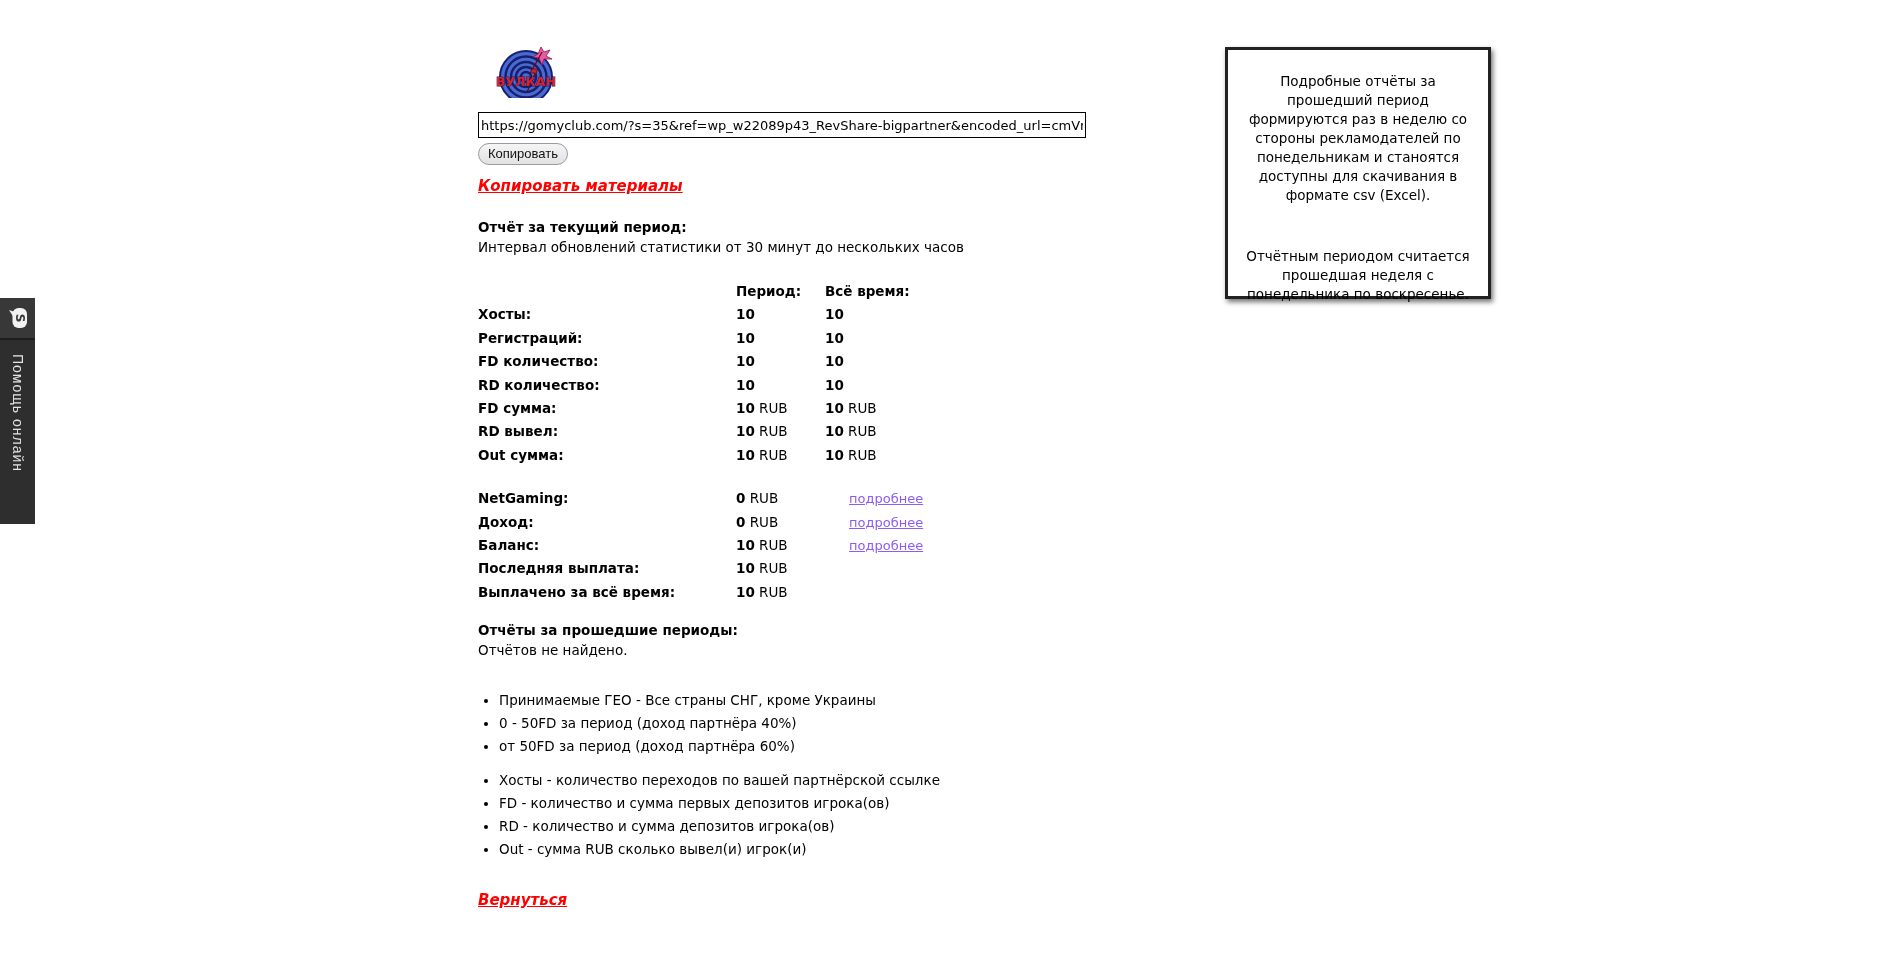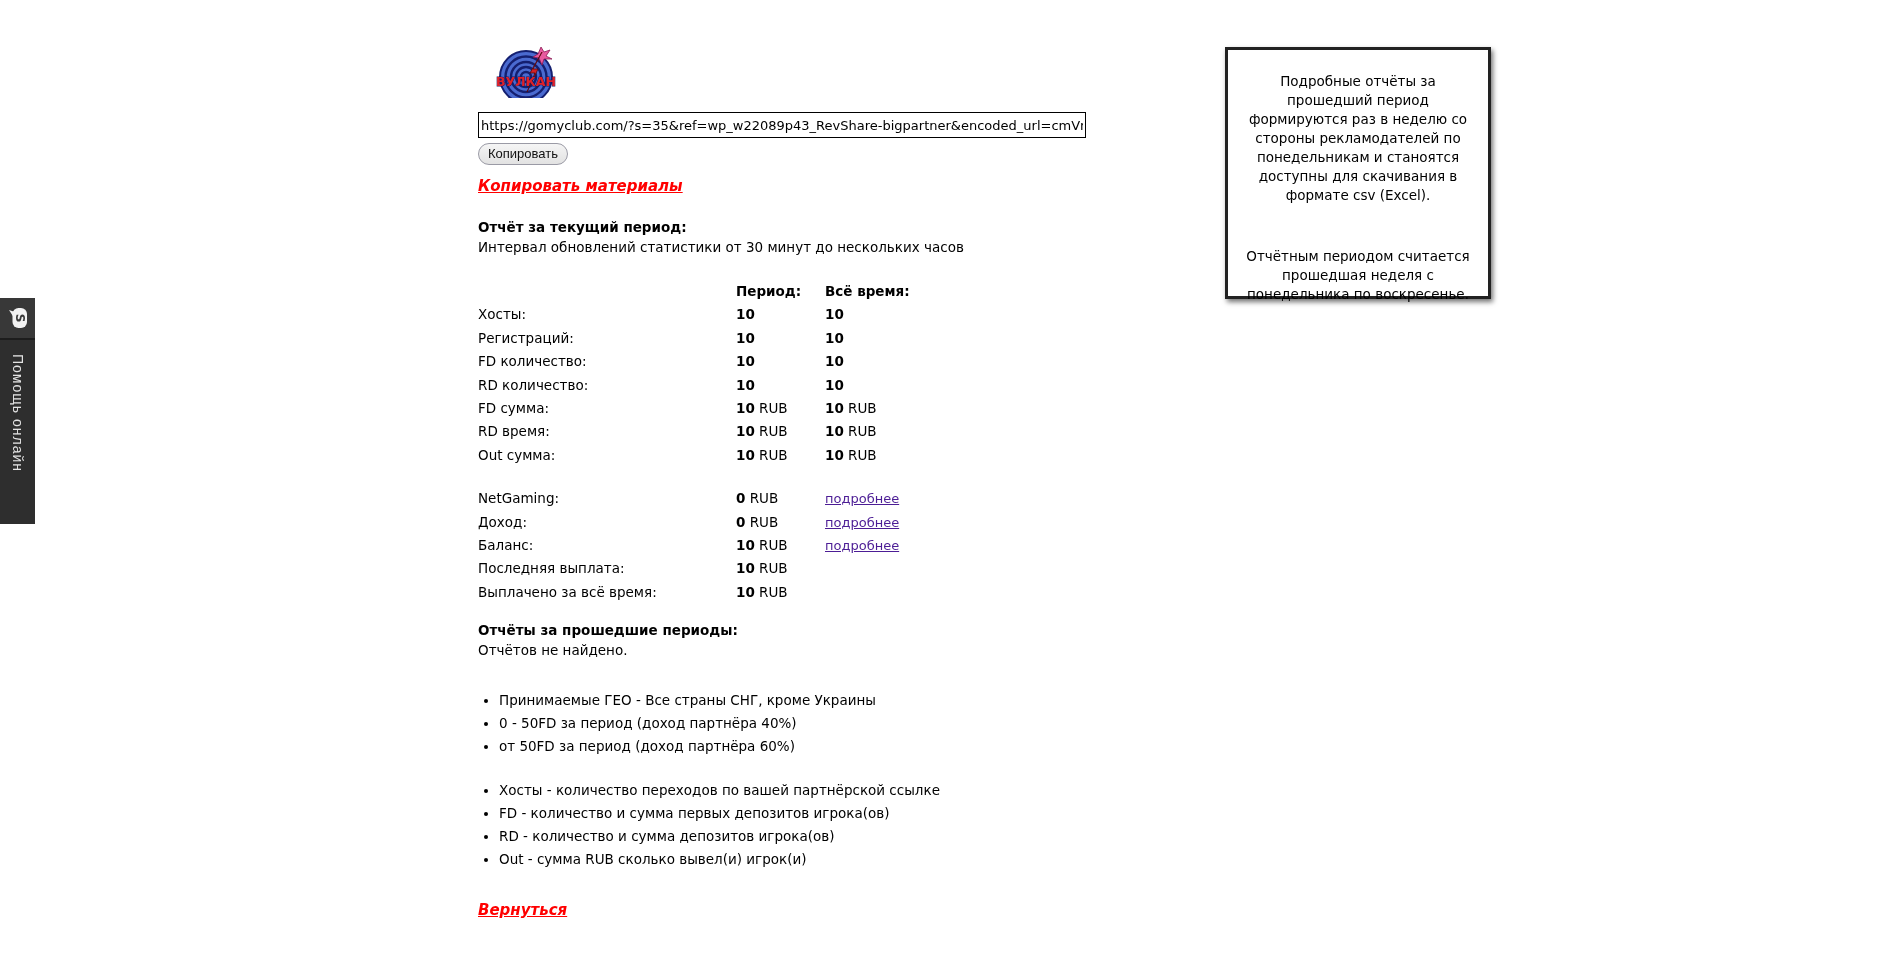--- a/index.html
+++ b/index.html
@@ -32,35 +32,35 @@
   }
   .promo-link { margin-top:12px; }
   .back-link  { margin-top:27px; }
 
   .sec-heading { font-weight:bold; font-size:13.5px; margin-top:24px; }
   .sec-note    { font-size:13.5px; margin-top:4px; }
 
   
   .stats { margin-top:28px; }
   .srow { display:flex; align-items:baseline; height:23.4px; font-size:13.5px; }
-  .srow .c-label { width:258px; font-weight:normal; }
+  .srow .c-label { width:258px; font-weight:bold; }
   .srow .c-p     { width:89px; }
   .srow .c-a     { width:150px; }
   .srow .num { font-weight:bold; }
   .srow .unit { font-weight:normal; }
   .hdr .c-p, .hdr .c-a { font-weight:bold; }
   .stats2 { margin-top:20px; }
-  .details-link { color:#4c1d95; text-decoration:underline; font-size:13px; cursor:pointer; }
+  .details-link { color:#8b5cf6; text-decoration:underline; font-size:13px; cursor:pointer;margin-left:24px; }
 
   .past { margin-top:15px; }
 
   
   ul.blist { margin-top:34px; padding-left:21px; list-style:disc; }
   ul.blist li { font-size:13.5px; margin-bottom:7px; }
-  ul.blist.second { margin-top:28px; }
+  ul.blist.second { margin-top:18px; }
 
   
   .info-box {
     position:absolute; left:1225px; top:47px; width:266px; height:252px;
     background:#fff; border:3px solid #222;
     box-shadow:2px 3px 5px rgba(0,0,0,0.55);
     padding:22px 16px; text-align:center; font-size:13.5px; line-height:19px;
   }
   .info-box p + p { margin-top:42px; }
 
@@ -135,21 +135,21 @@
       <span class="c-label">RD количество:</span>
       <span class="c-p"><span class="num">10</span></span>
       <span class="c-a"><span class="num">10</span></span>
     </div>
     <div class="srow">
       <span class="c-label">FD сумма:</span>
       <span class="c-p"><span class="num">10</span> <span class="unit">RUB</span></span>
       <span class="c-a"><span class="num">10</span> <span class="unit">RUB</span></span>
     </div>
     <div class="srow">
-      <span class="c-label">RD время:</span>
+      <span class="c-label">RD вывел:</span>
       <span class="c-p"><span class="num">10</span> <span class="unit">RUB</span></span>
       <span class="c-a"><span class="num">10</span> <span class="unit">RUB</span></span>
     </div>
     <div class="srow">
       <span class="c-label">Out сумма:</span>
       <span class="c-p"><span class="num">10</span> <span class="unit">RUB</span></span>
       <span class="c-a"><span class="num">10</span> <span class="unit">RUB</span></span>
     </div>
   </div>
 

